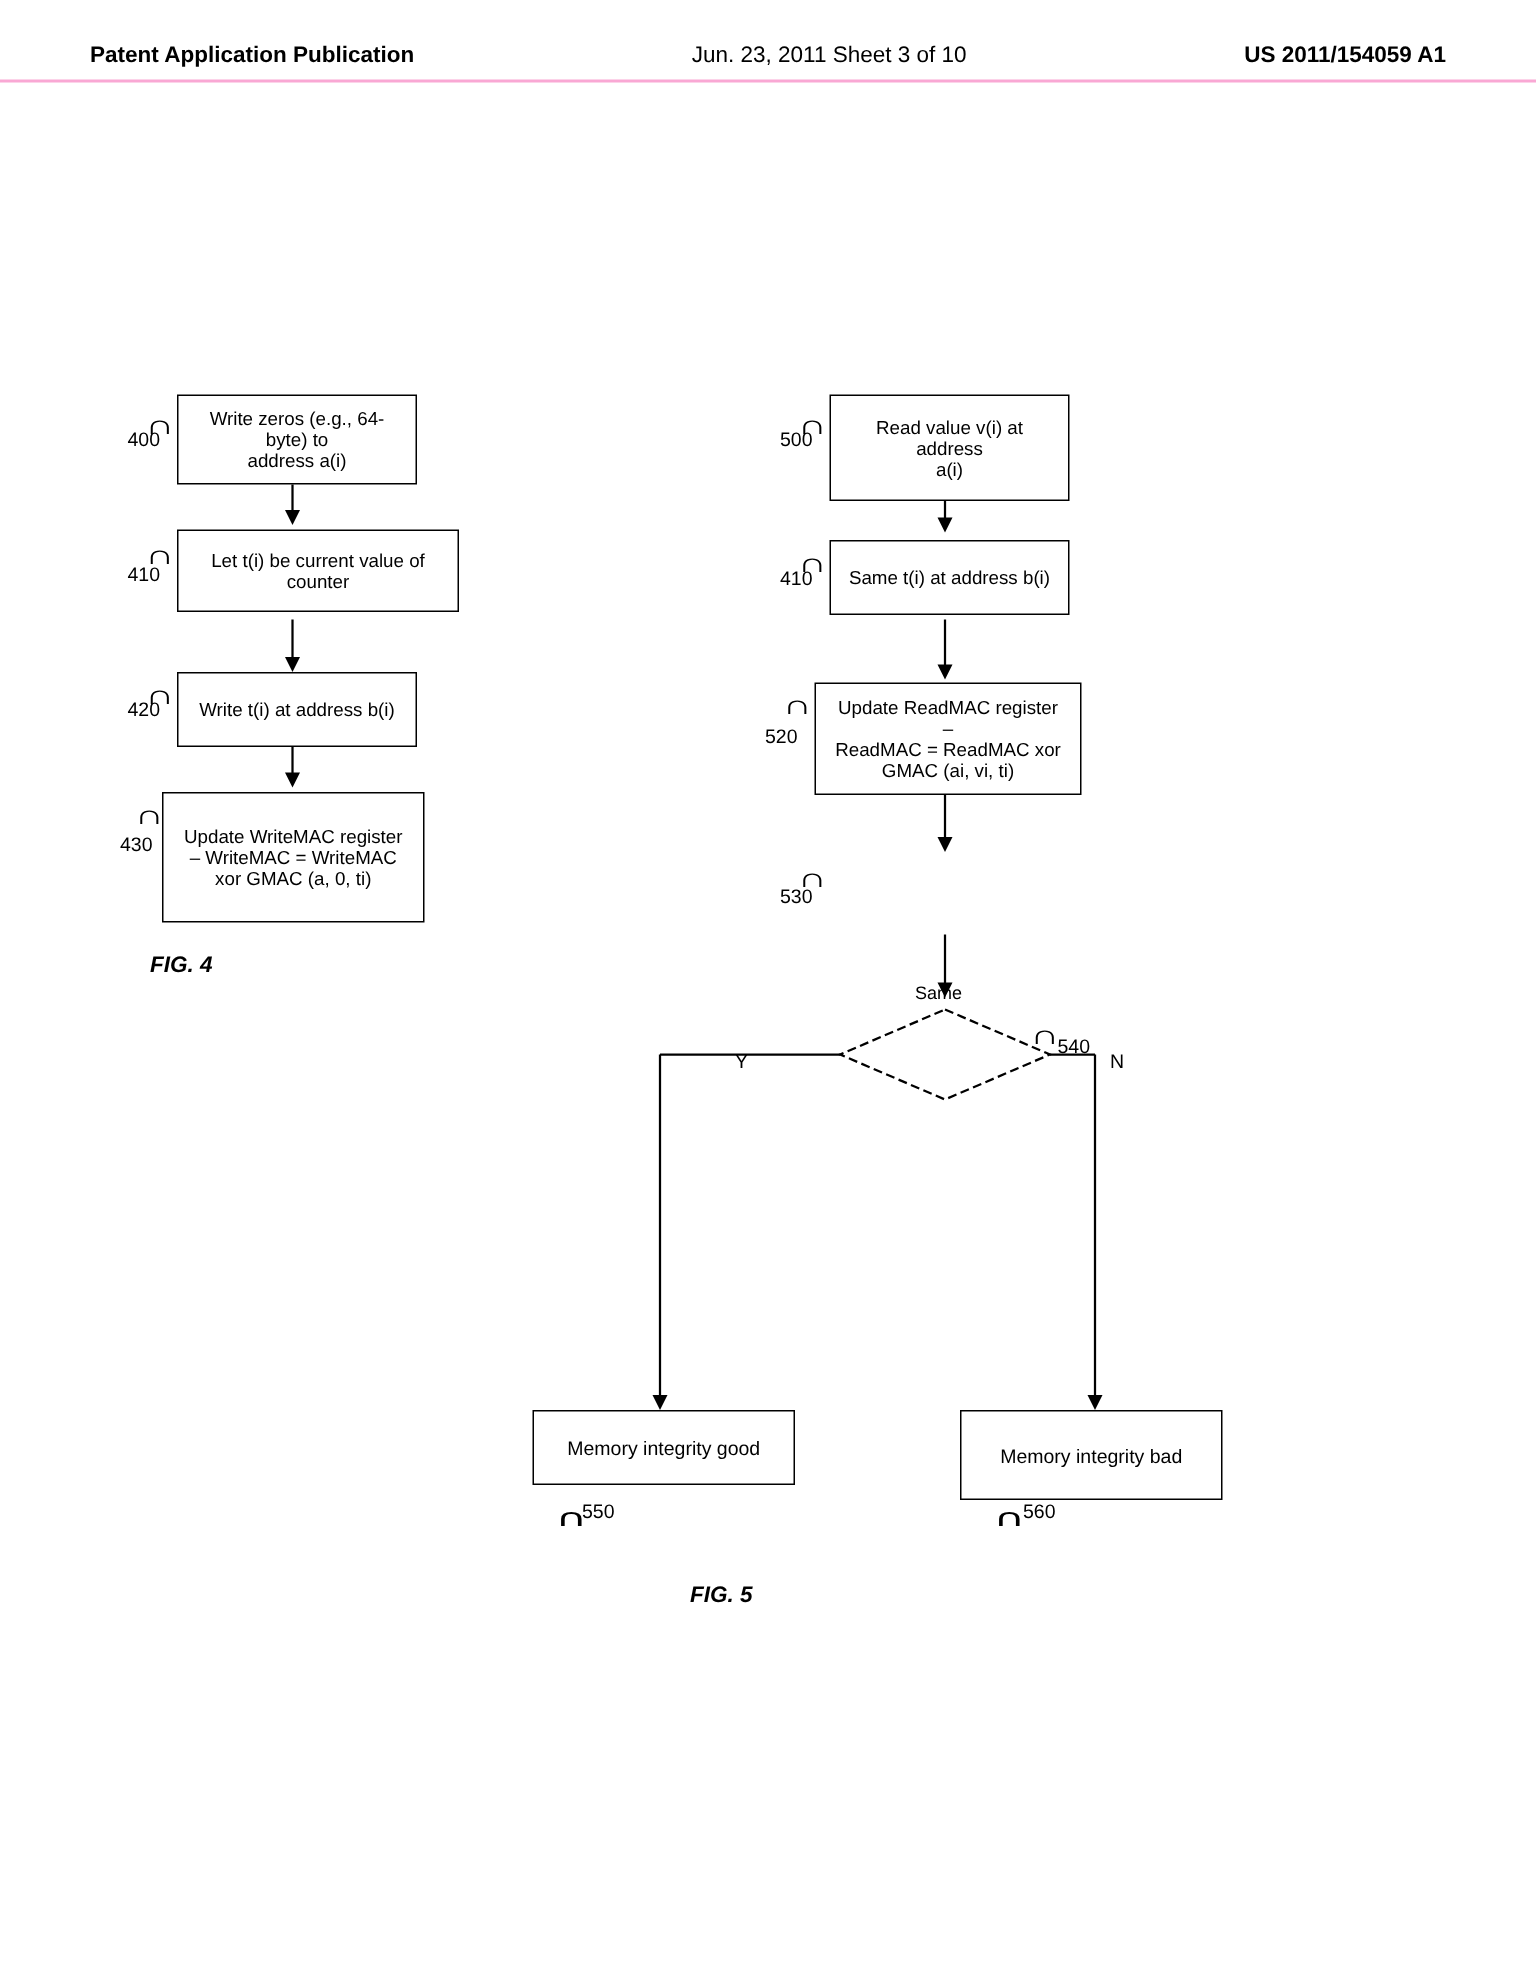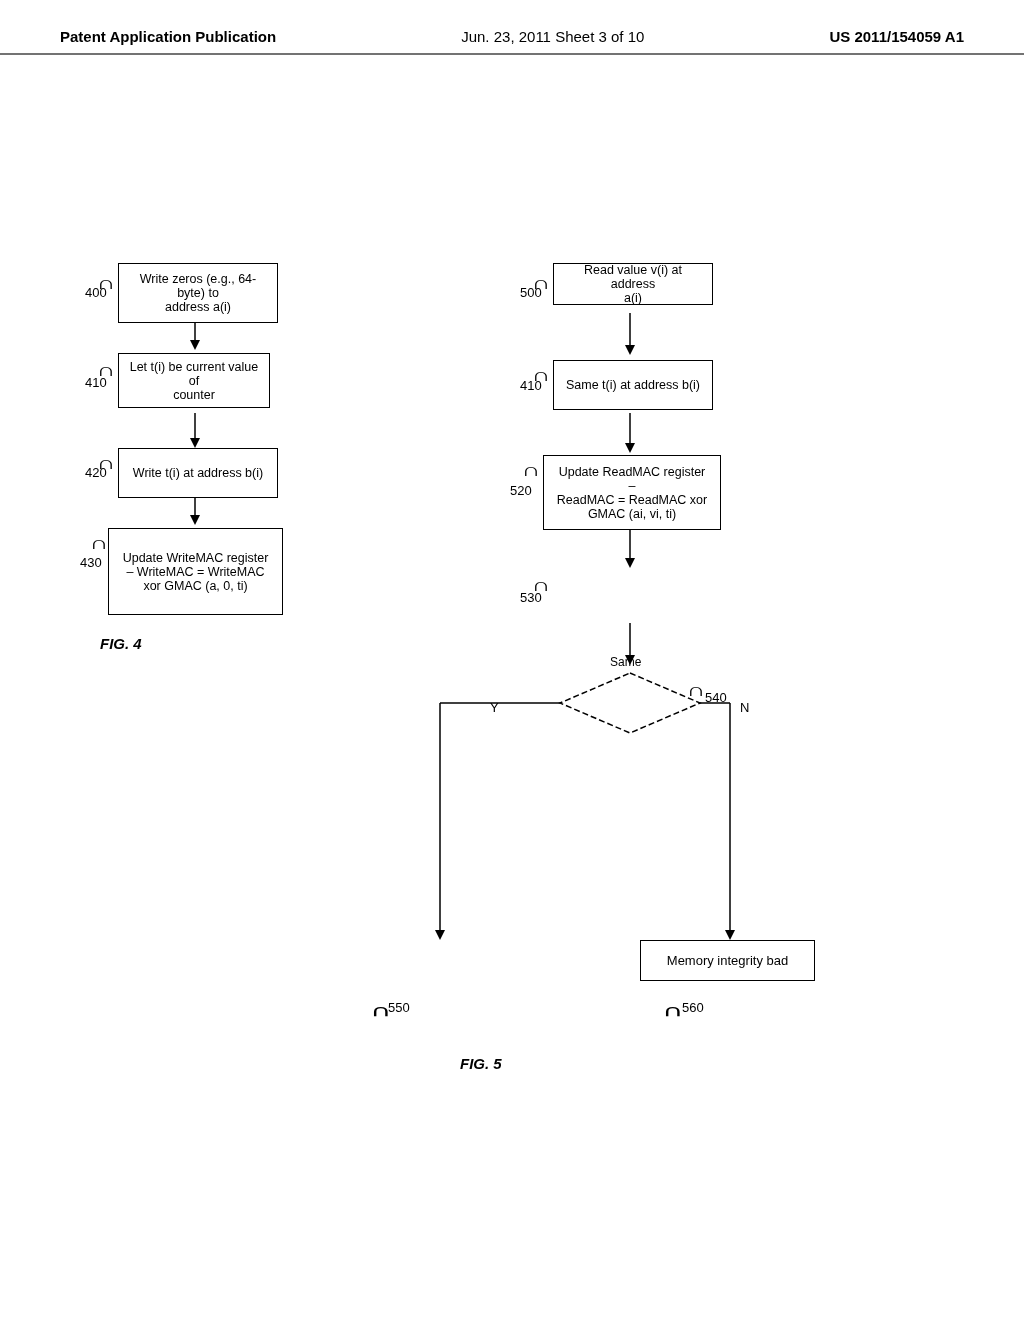--- a/index.html
+++ b/index.html
@@ -15,21 +15,21 @@
       width: 1024px;
       min-height: 1320px;
       background: #fff;
       position: relative;
     }
     .header {
       display: flex;
       justify-content: space-between;
       align-items: flex-end;
       padding: 28px 60px 0 60px;
-      border-bottom: 2px solid #737373;
+      border-bottom: 2px solid #f9a8d4;
       padding-bottom: 8px;
     }
     .diagram-area {
       position: relative;
       width: 100%;
       height: 1150px;
     }
     
     .box {
       position: absolute;
@@ -107,41 +107,41 @@
       <polygon points="730,885 725,875 735,875" fill="#000"></polygon>
 
     </svg>
 
     <div class="box" style="left:118px; top:208px; width:160px; height:60px; font-size:12.5px;">
       Write zeros (e.g., 64-byte) to<br>address a(i)
     </div>
     <div class="label" style="left:85px; top:230px; font-size:13px;">400</div>
     <div style="position:absolute; left:100px; top:218px; font-size:18px; transform:scaleX(1.5);">∩</div>
 
-    <div class="box" style="left:118px; top:298px; width:152px; height:55px; font-size:12.5px;">
+    <div class="box" style="left:118px; top:298px; width:188px; height:55px; font-size:12.5px;">
       Let t(i) be current value of<br>counter
     </div>
     <div class="label" style="left:85px; top:320px; font-size:13px;">410</div>
     <div style="position:absolute; left:100px; top:305px; font-size:18px; transform:scaleX(1.5);">∩</div>
 
     <div class="box" style="left:118px; top:393px; width:160px; height:50px; font-size:12.5px;">
       Write t(i) at address b(i)
     </div>
     <div class="label" style="left:85px; top:410px; font-size:13px;">420</div>
     <div style="position:absolute; left:100px; top:398px; font-size:18px; transform:scaleX(1.5);">∩</div>
 
     <div class="box" style="left:108px; top:473px; width:175px; height:87px; font-size:12.5px;">
       Update WriteMAC register<br>– WriteMAC = WriteMAC<br>xor GMAC (a, 0, ti)
     </div>
     <div class="label" style="left:80px; top:500px; font-size:13px;">430</div>
     <div style="position:absolute; left:93px; top:478px; font-size:18px; transform:scaleX(1.5);">∩</div>
 
     <div class="fig-label" style="left:100px; top:580px;">FIG. 4</div>
 
-    <div class="box" style="left:553px; top:208px; width:160px; height:42px; font-size:12.5px;">
+    <div class="box" style="left:553px; top:208px; width:160px; height:71px; font-size:12.5px;">
       Read value v(i) at address<br>a(i)
     </div>
     <div class="label" style="left:520px; top:230px; font-size:13px;">500</div>
     <div style="position:absolute; left:535px; top:218px; font-size:18px; transform:scaleX(1.5);">∩</div>
 
     <div class="box" style="left:553px; top:305px; width:160px; height:50px; font-size:12.5px;">
       Same t(i) at address b(i)
     </div>
     <div class="label" style="left:520px; top:323px; font-size:13px;">410</div>
     <div style="position:absolute; left:535px; top:310px; font-size:18px; transform:scaleX(1.5);">∩</div>
@@ -157,24 +157,27 @@
 
     <div class="label" style="left:705px; top:635px; font-size:13px;">540</div>
     <div style="position:absolute; left:690px; top:625px; font-size:18px; transform:scaleX(1.5);">∩</div>
 
     <div class="label" style="left:610px; top:600px; font-size:12px;">Same</div>
 
     <div class="label" style="left:490px; top:645px; font-size:13px;">Y</div>
 
     <div class="label" style="left:740px; top:645px; font-size:13px;">N</div>
 
+    <div class="box" style="left:355px; top:885px; width:175px; height:50px; font-size:13px;">
+      Memory integrity good
+    </div>
     <div class="label" style="left:388px; top:945px; font-size:13px;">550</div>
     <div style="position:absolute; left:375px; top:948px; font-size:16px; transform:scaleX(1.8) scaleY(-1);">∪</div>
 
-    <div class="box" style="left:640px; top:885px; width:175px; height:41px; font-size:13px;">
+    <div class="box" style="left:640px; top:885px; width:175px; height:60px; font-size:13px;">
       Memory integrity bad
     </div>
     <div class="label" style="left:682px; top:945px; font-size:13px;">560</div>
     <div style="position:absolute; left:667px; top:948px; font-size:16px; transform:scaleX(1.8) scaleY(-1);">∪</div>
 
     <div class="fig-label" style="left:460px; top:1000px;">FIG. 5</div>
 
   </div>
 </div>
 

